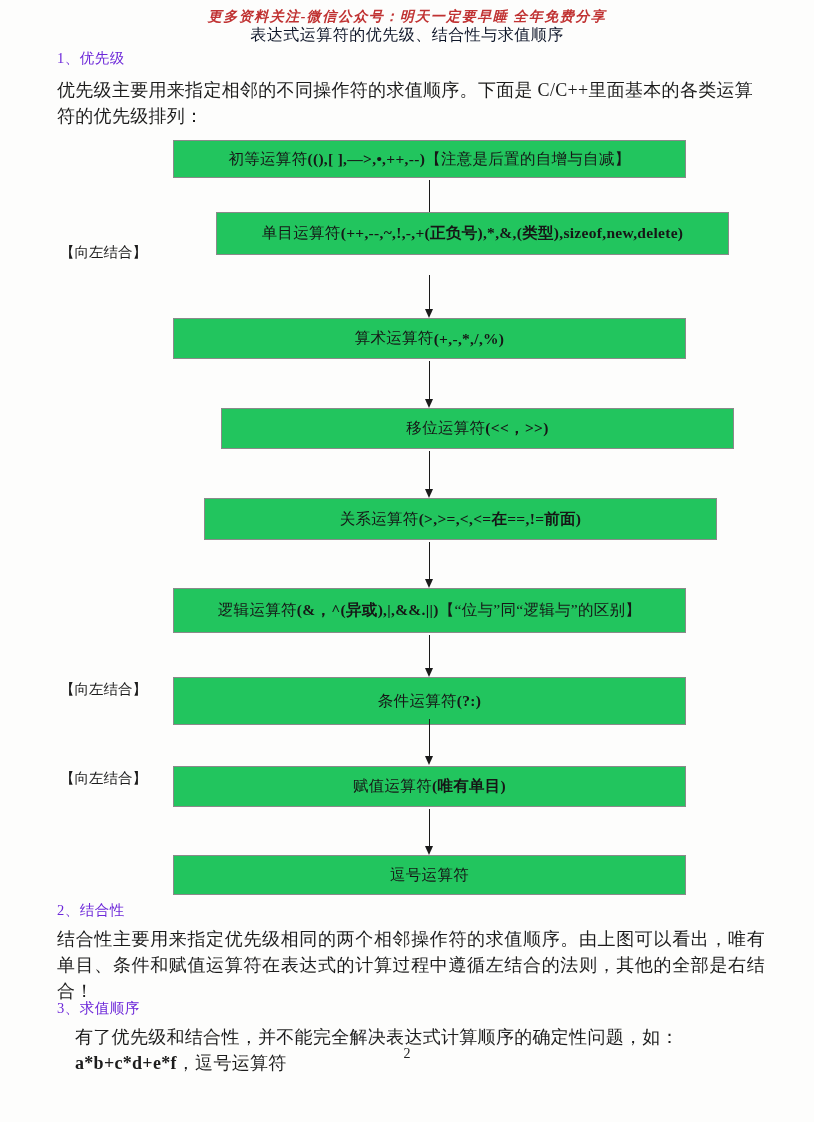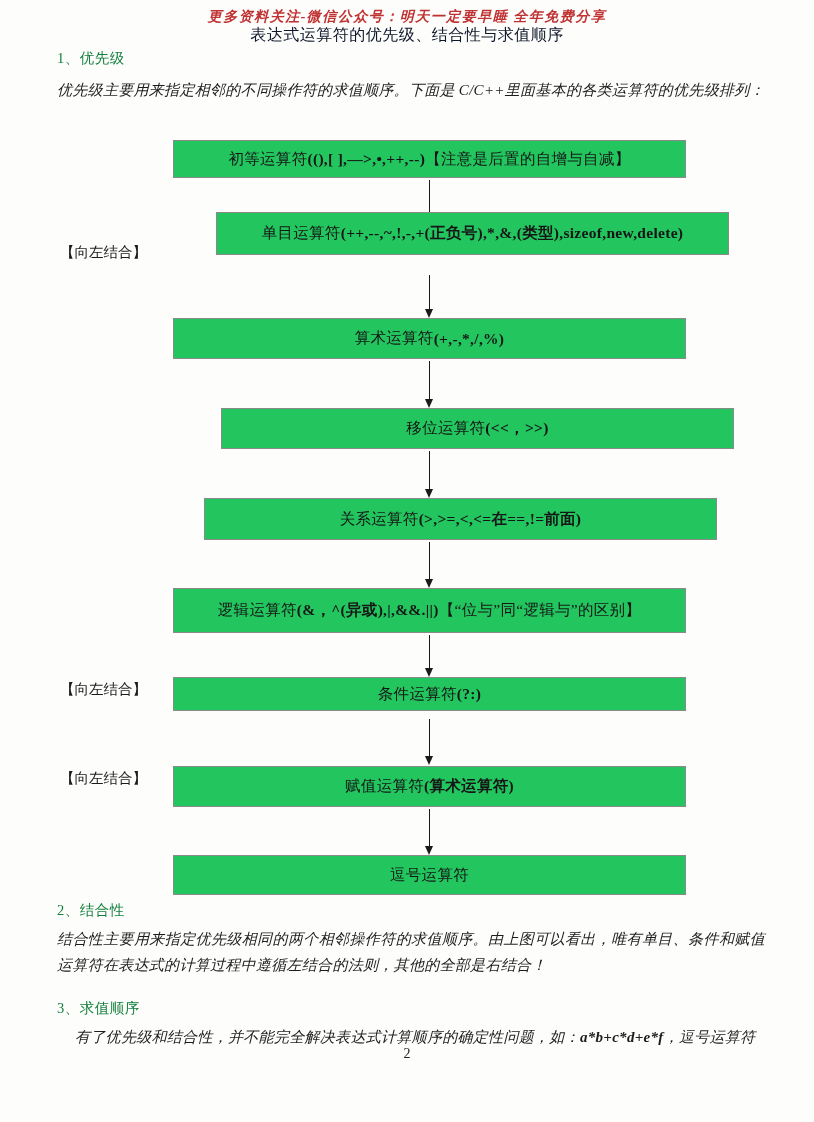--- a/index.html
+++ b/index.html
@@ -24,29 +24,28 @@
   }
   .doc-title {
     position:absolute; top:25px; left:0; width:100%;
     text-align:center;
     font-size:16px; color:#0f172a;
     letter-spacing:0.5px;
     z-index:1;
   }
   .heading {
     position:absolute; left:57px;
-    font-size:14.5px; color:#15803d;
+    font-size:14.5px; color:#6d28d9;
     letter-spacing:0.5px;
   }
   .para {
     position:absolute; left:57px; width:708px;
-    font-size:15px; line-height:26px;
+    font-size:18px; line-height:26px;
     color:#1c1c1c;
     letter-spacing:0.3px;
-    font-style:italic;
   }
   .para.justify { text-align:justify; }
   .fbox {
     position:absolute; left:173px; width:513px;
     border:1px solid #8a8a8a;
     background:#22c55e;
     display:flex; align-items:center; justify-content:center;
     font-size:15.5px; color:#161616;
     white-space:nowrap;
     letter-spacing:0.3px;
@@ -119,30 +118,30 @@
   </div>
   <div class="arrow" style="top:542px; height:37px;"></div>
 
   <div class="fbox" style="top:588px; height:45px;">
     <span class="name">逻辑运算符</span>
       <span class="detail">(&amp;，^(异或),|,&amp;&amp;.||)</span>
       <span class="note">【“位与”同“逻辑与”的区别】</span>
   </div>
   <div class="arrow" style="top:635px; height:33px;"></div>
 
-  <div class="fbox" style="top:677px; height:34px;">
+  <div class="fbox" style="top:677px; height:48px;">
     <span class="name">条件运算符</span>
       <span class="detail">(?:)</span>
   </div>
   <div class="assoc" style="top:680px;">【向左结合】</div>
   <div class="arrow" style="top:719px; height:37px;"></div>
 
   <div class="fbox" style="top:766px; height:41px;">
     <span class="name">赋值运算符</span>
-      <span class="detail">(算术运算符)</span>
+      <span class="detail">(唯有单目)</span>
   </div>
   <div class="assoc" style="top:769px;">【向左结合】</div>
   <div class="arrow" style="top:809px; height:37px;"></div>
 
   <div class="fbox" style="top:855px; height:40px;">
     <span class="name">逗号运算符</span>
   </div>
 
   <div class="heading" style="top:901px;">2、结合性</div>
   <div class="para justify" style="top:926px;">结合性主要用来指定优先级相同的两个相邻操作符的求值顺序。由上图可以看出，唯有单目、条件和赋值运算符在表达式的计算过程中遵循左结合的法则，其他的全部是右结合！</div>

